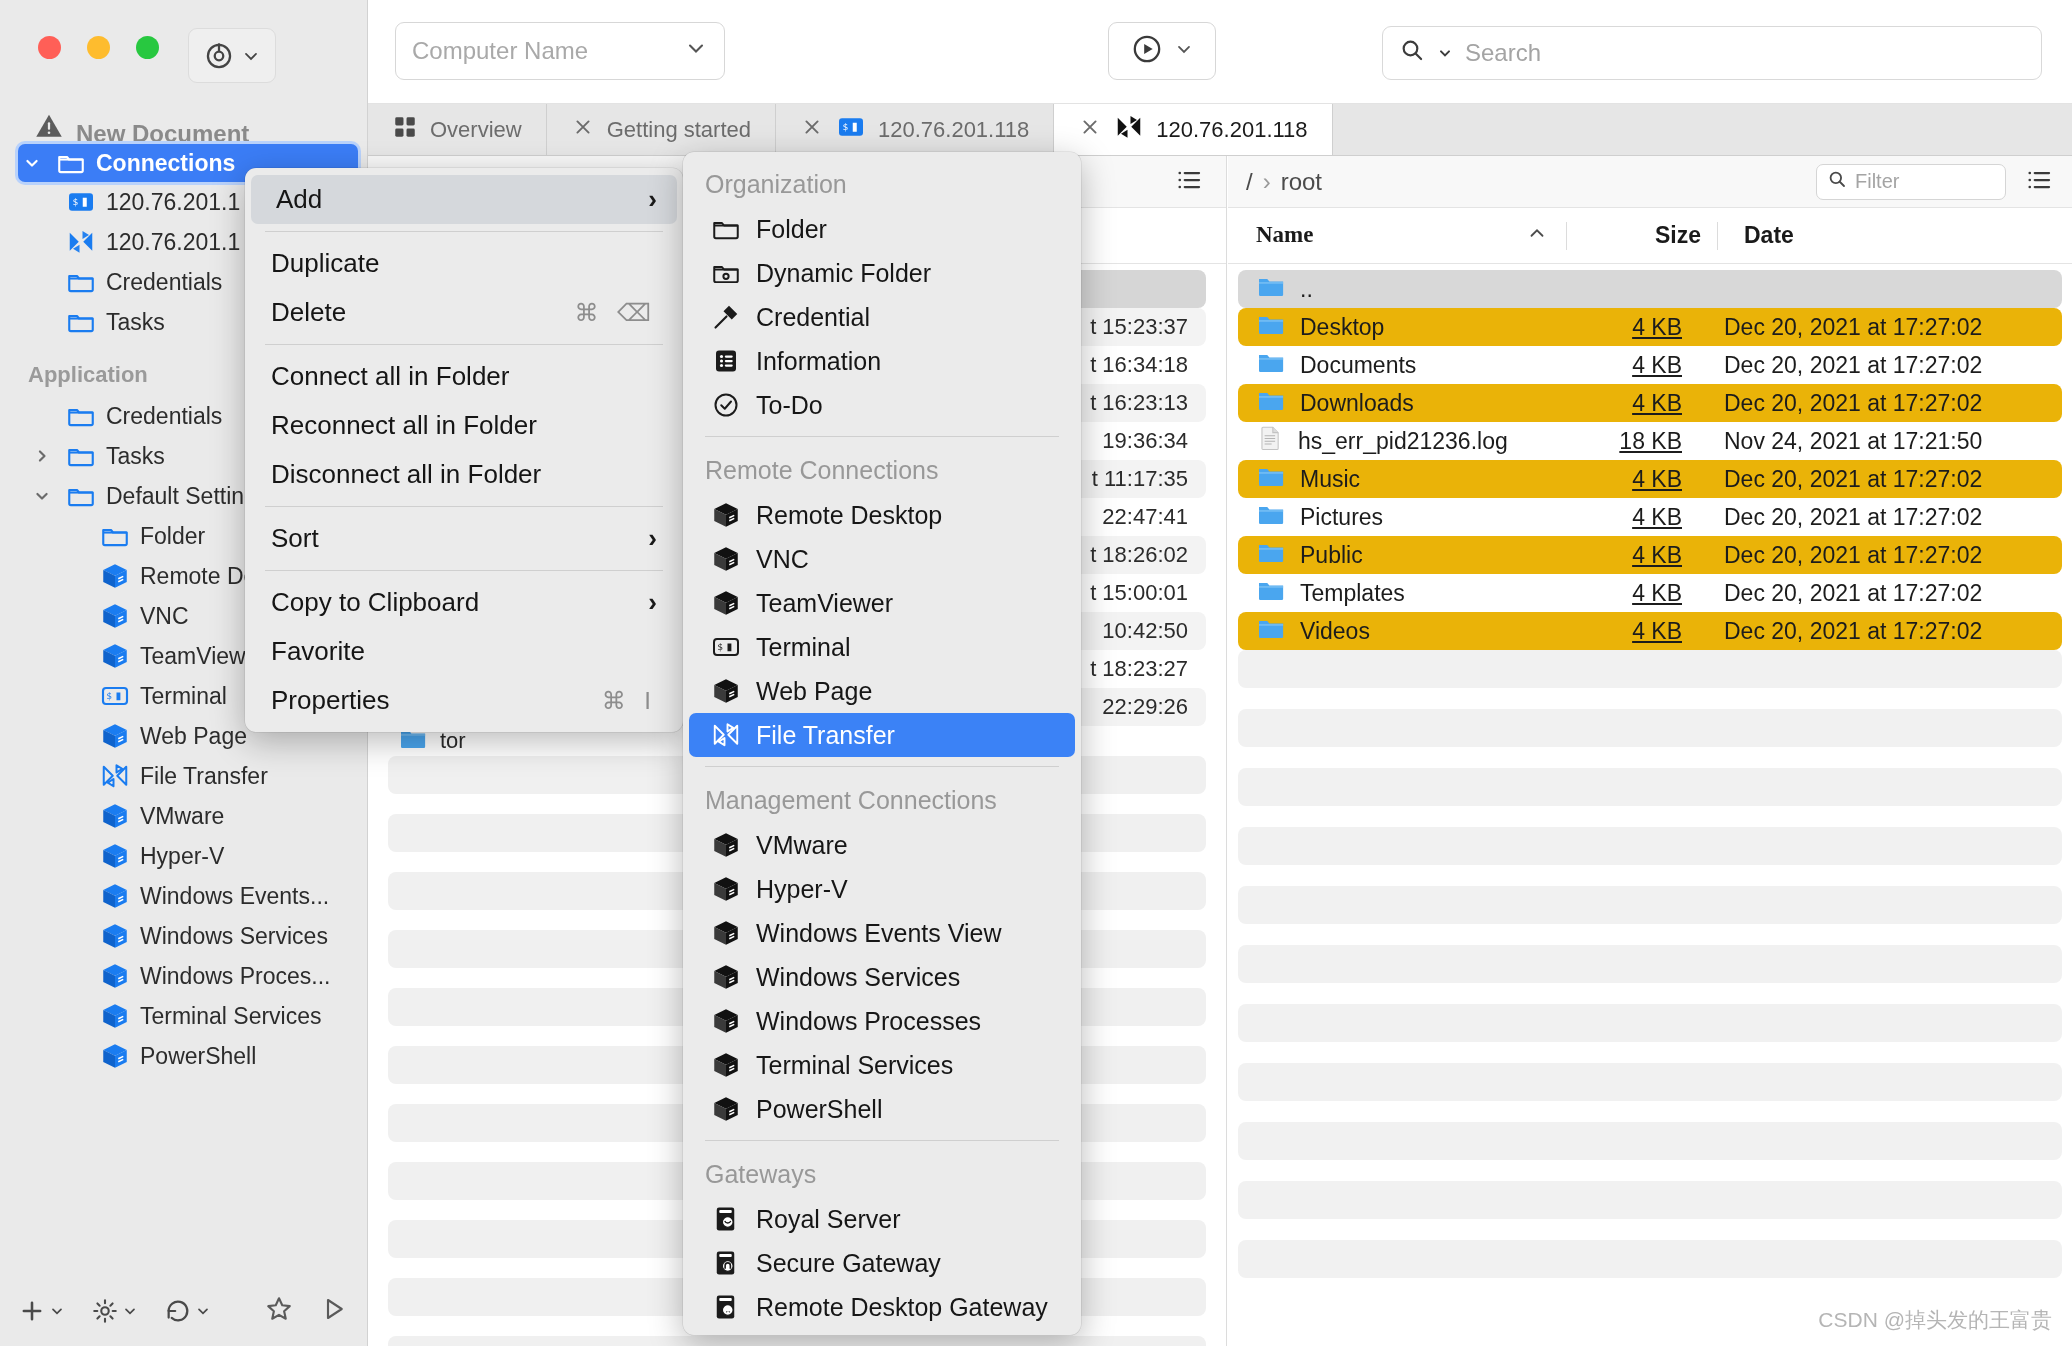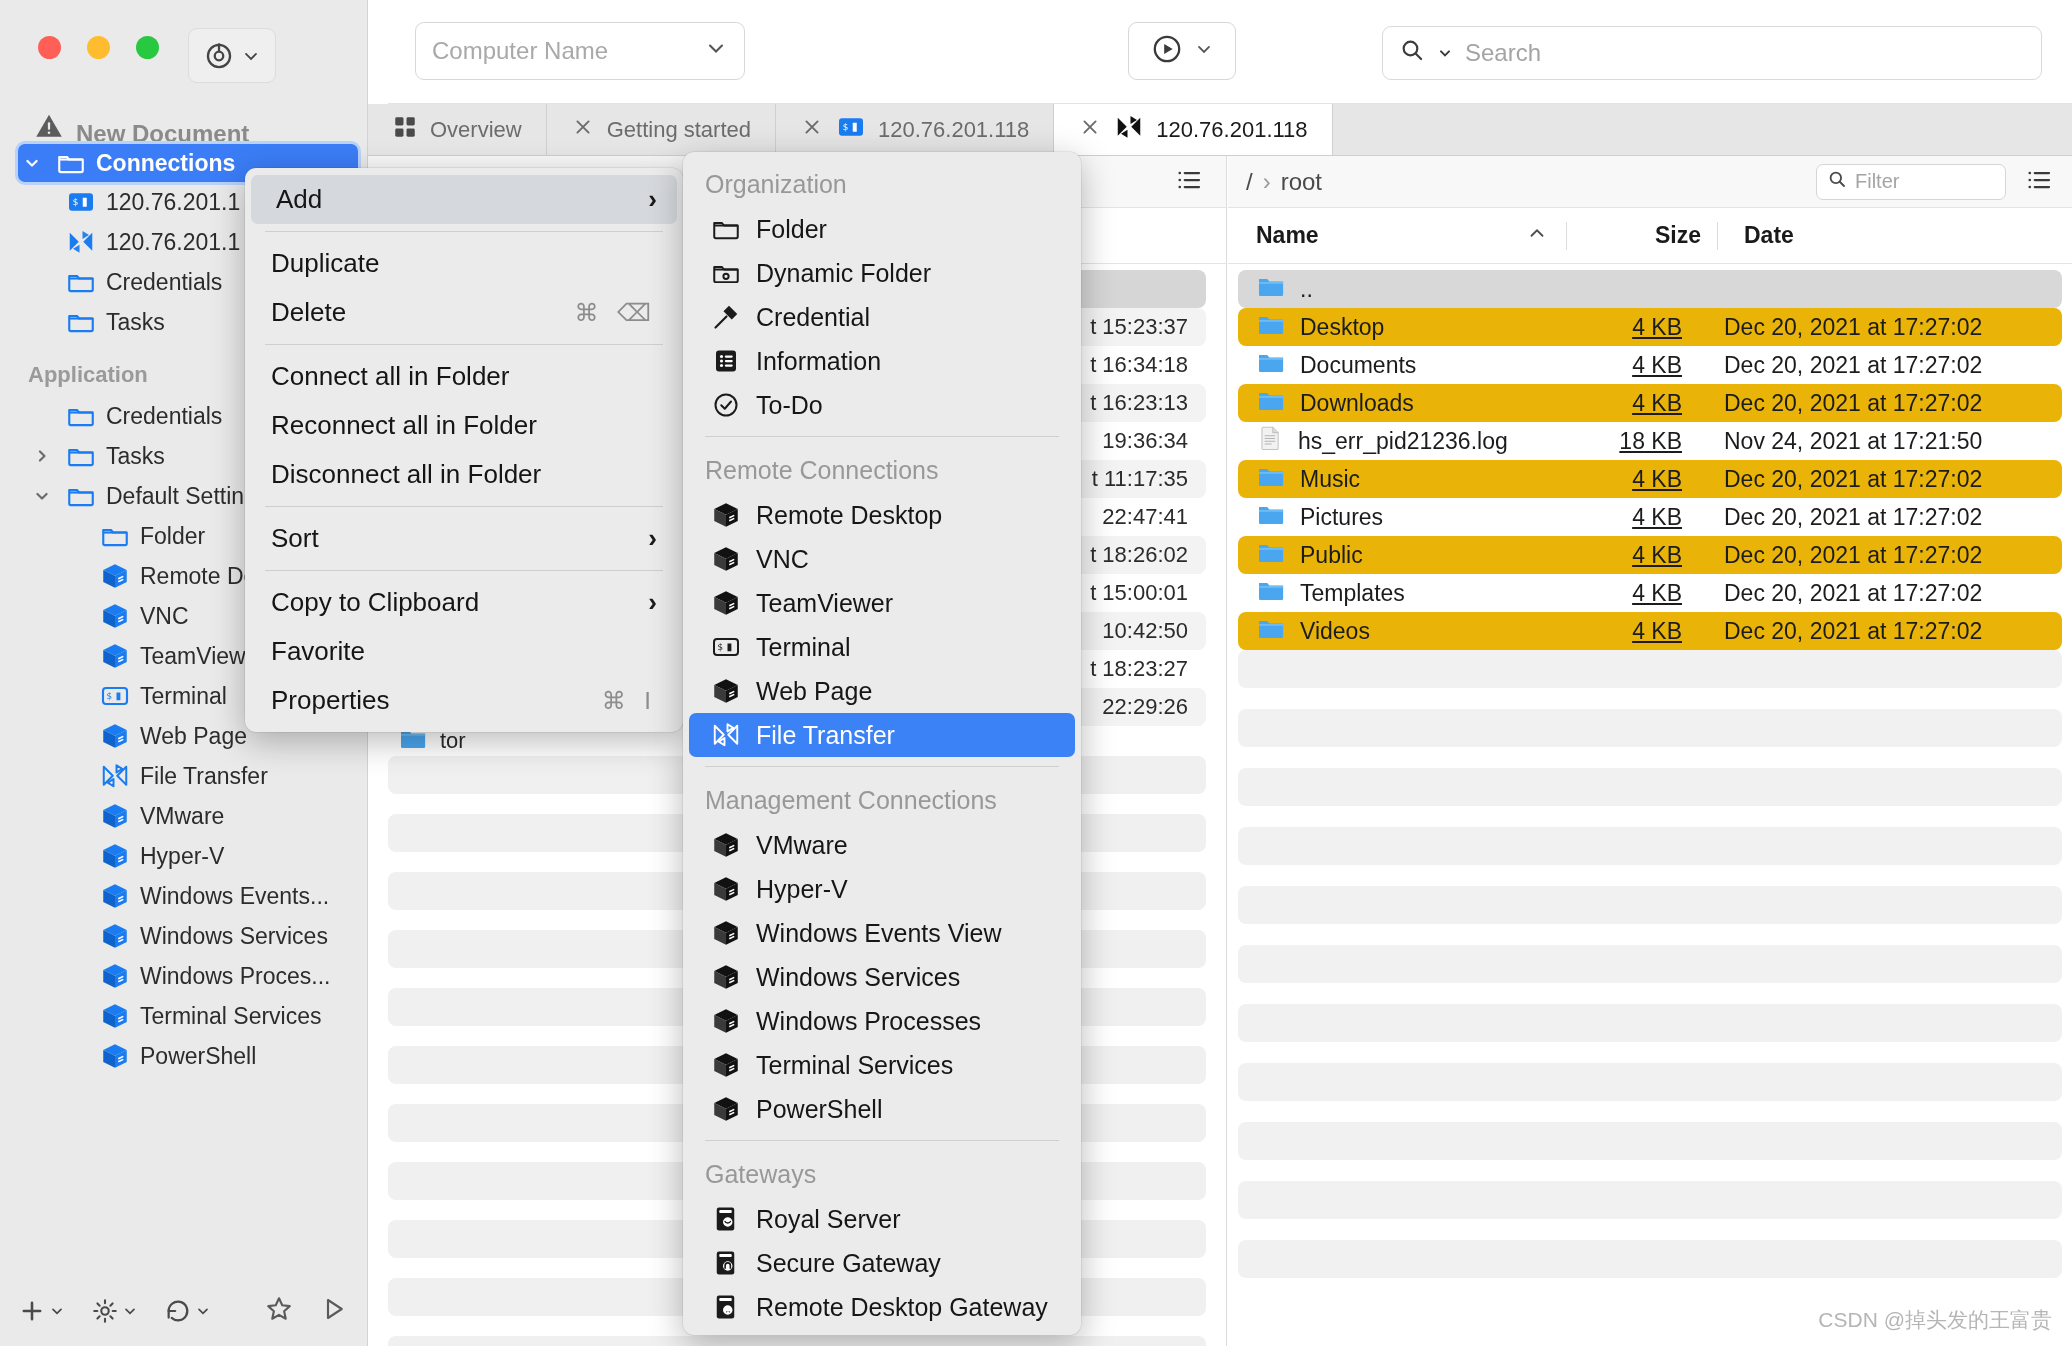--- a/index.html
+++ b/index.html
@@ -54,21 +54,21 @@
   
   .sb-bottom {
     position:absolute; left:0; bottom:0; width:368px; height:70px;
     display:flex; align-items:center; gap:26px; padding-left:18px;
   }
   .sb-bottom .sbi { display:flex; align-items:center; gap:3px; color:#4a4a4a; }
   .sb-bottom .right { margin-left:auto; display:flex; gap:24px; padding-right:20px; }
 
   
   .topbar {
-    position:absolute; left:388px; top:0; right:0; height:104px;
+    position:absolute; left:368px; top:0; right:0; height:104px;
     background:#fff; border-bottom:1px solid #e3e3e3;
   }
   .combo {
     position:absolute; left:27px; top:22px; width:330px; height:58px;
     border:1px solid #d7d7d7; border-radius:9px; background:#fff;
     display:flex; align-items:center; padding:0 16px;
     font-size:24px; color:#a9a9a9;
   }
   .combo .chev { margin-left:auto; color:#6b6b6b; }
   .playbtn {
@@ -125,21 +125,21 @@
   .crumb .sep { color:#9a9a9a; }
   .filterbox {
     margin-left:auto; width:190px; height:36px; border:1px solid #d5d5d5;
     border-radius:7px; background:#fff; display:flex; align-items:center;
     gap:8px; padding:0 10px; font-size:20px; color:#a4a4a4;
   }
   .pr-cols {
     height:56px; display:flex; align-items:center; border-bottom:1px solid #e4e4e4;
     font-size:23px; font-weight:700; color:#1a1a1a; padding-left:28px;
   }
-  .c-name { width:310px; display:flex; align-items:center; }
+  .c-name { width:310px; display:flex; align-items:flex-start;font-family:Liberation Serif, serif; }
   .c-size { width:150px; text-align:right; padding-right:16px; }
   .c-date { flex:1; padding-left:26px; }
   .pr-cols .c-name { position:relative; }
   .pr-cols .sortarrow { margin-left:auto; margin-right:18px; color:#4d4d4d; font-size:18px; }
   .divv { width:1px; height:28px; background:#dcdcdc; }
 
   .frow {
     height:38px; display:flex; align-items:center; font-size:23px; color:#1c1c1c;
     border-radius:8px; margin:0 10px;
   }

